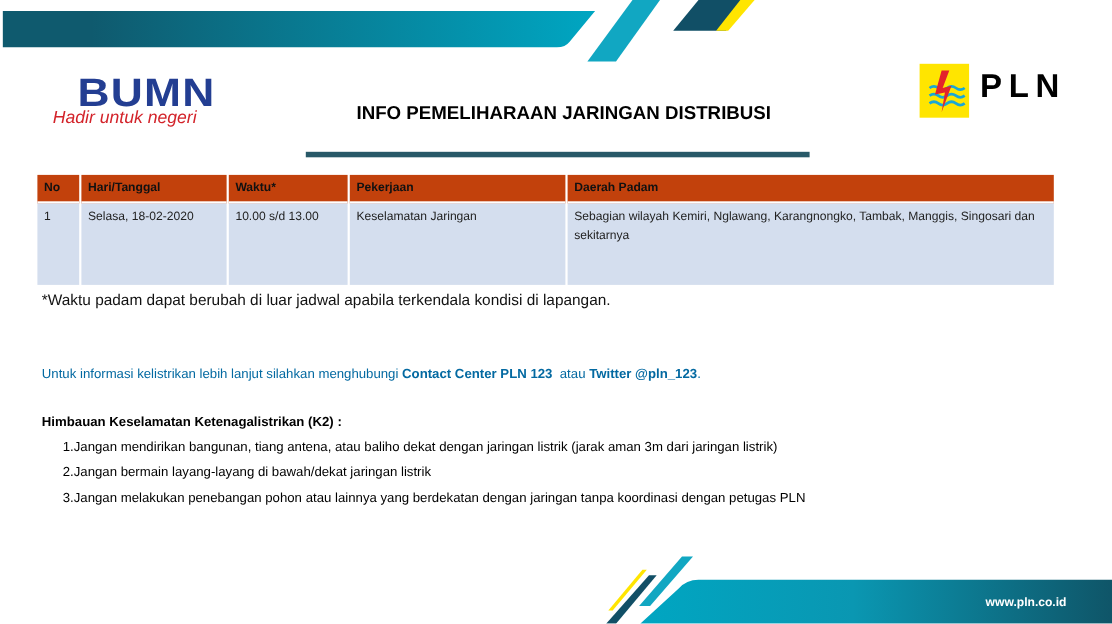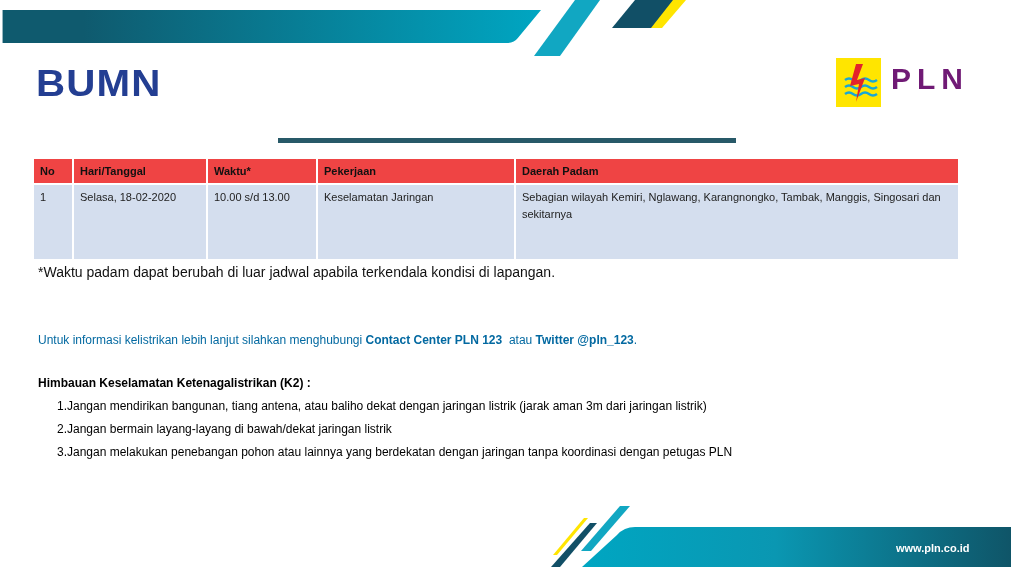--- a/index.html
+++ b/index.html
@@ -6,23 +6,23 @@
   body { width:1011px; height:567px; position:relative; background:#ffffff; overflow:hidden; font-family:"Liberation Sans", sans-serif; color:#000; }
   .abs { position:absolute;text-align:right; }
   #top-banner, #bottom-banner { position:absolute; left:0; top:0; }
   .bumn { left:36px; top:67px; }
   .bumn-word { font-family:"Liberation Sans", sans-serif; font-weight:bold; font-size:36px; letter-spacing:1px; color:#233e92; line-height:34px; transform:scaleX(1.12); transform-origin:left; display:block; }
   .bumn-tag { font-family:"Liberation Sans", sans-serif; font-style:italic; font-size:16px; color:#d3232a; display:block; margin-left:12px; margin-top:-2px; }
   .title { left:0; width:1011px; text-align:center; top:92px; }
   .title .line { display:block; font-weight:bold; font-size:17px; line-height:21px; padding-left:14px; }
   .title-rule { left:278px; top:138px; width:458px; height:5px; background:#285968; }
   .pln-logo { left:836px; top:58px; width:45px; height:49px; background:#ffe500; }
-  .pln-text { left:891px; top:62px; font-weight:bold; font-size:30px; letter-spacing:6px; color:#701a75; }
+  .pln-text { left:891px; top:62px; font-weight:bold; font-size:30px; letter-spacing:6px; color:#000000; }
   table.jadwal { position:absolute; left:32px; top:159px; width:928px; border-collapse:separate; border-spacing:2px 0; font-size:11px; }
-  table.jadwal th { background:#ef4444; color:#111; text-align:left; font-weight:bold; height:24px; padding:0 6px; border-bottom:2px solid #fff; }
+  table.jadwal th { background:#c2410c; color:#111; text-align:left; font-weight:bold; height:24px; padding:0 6px; border-bottom:2px solid #fff; }
   table.jadwal td { background:#d4deee; vertical-align:top; height:66px; padding:4px 6px; line-height:17px; color:#222; }
   .note { left:38px; top:264px; font-size:14px; color:#111; }
   .contact { left:38px; top:333px; font-size:12px; color:#0369a1; }
   .contact b { font-weight:bold; }
   .k2-head { left:38px; top:376px; font-size:12px; font-weight:bold; }
   .k2-item { left:38px; font-size:12px; }
   .k2-item .num { display:inline-block; width:29px; }
   .url { left:896px; top:542px; font-size:11px; font-weight:bold; color:#ffffff; }
 </style>
 </head>
@@ -42,23 +42,25 @@
     </linearGradient>
   </defs>
   <path d="M2 10 L421 10 L403 38 Q400 43 394 43 L2 43 Z" fill="url(#gTop)" transform="scale(1.285,1)"></path>
   <polygon points="534,56 575,0 600,0 560,56" fill="#11a7c2"></polygon>
   <polygon points="612,28 635,0 680,0 660,28" fill="#114f66"></polygon>
   <polygon points="651,28 673,0 686,0 662,28" fill="#ffe500"></polygon>
 </svg>
 
 <div class="abs bumn">
   <span class="bumn-word">BUMN</span>
+  <span class="bumn-tag">Hadir untuk negeri</span>
 </div>
 
 <div class="abs title">
+  <span class="line">INFO PEMELIHARAAN JARINGAN DISTRIBUSI</span>
 </div>
 <div class="abs title-rule"></div>
 
 <div class="abs pln-logo">
   <svg width="45" height="49" viewBox="0 0 45 49">
     <path d="M9 22 q4 -3 8 0 t8 0 t8 0 t8 0" stroke="#19a7d6" stroke-width="2.5" fill="none"></path>
     <path d="M9 29 q4 -3 8 0 t8 0 t8 0 t8 0" stroke="#19a7d6" stroke-width="2.5" fill="none"></path>
     <path d="M9 36 q4 -3 8 0 t8 0 t8 0 t8 0" stroke="#19a7d6" stroke-width="2.5" fill="none"></path>
     <polygon points="20,6 27,6 21,22 29,20 20,44 23,26 14,28" fill="#e3232b"></polygon>
   </svg>

